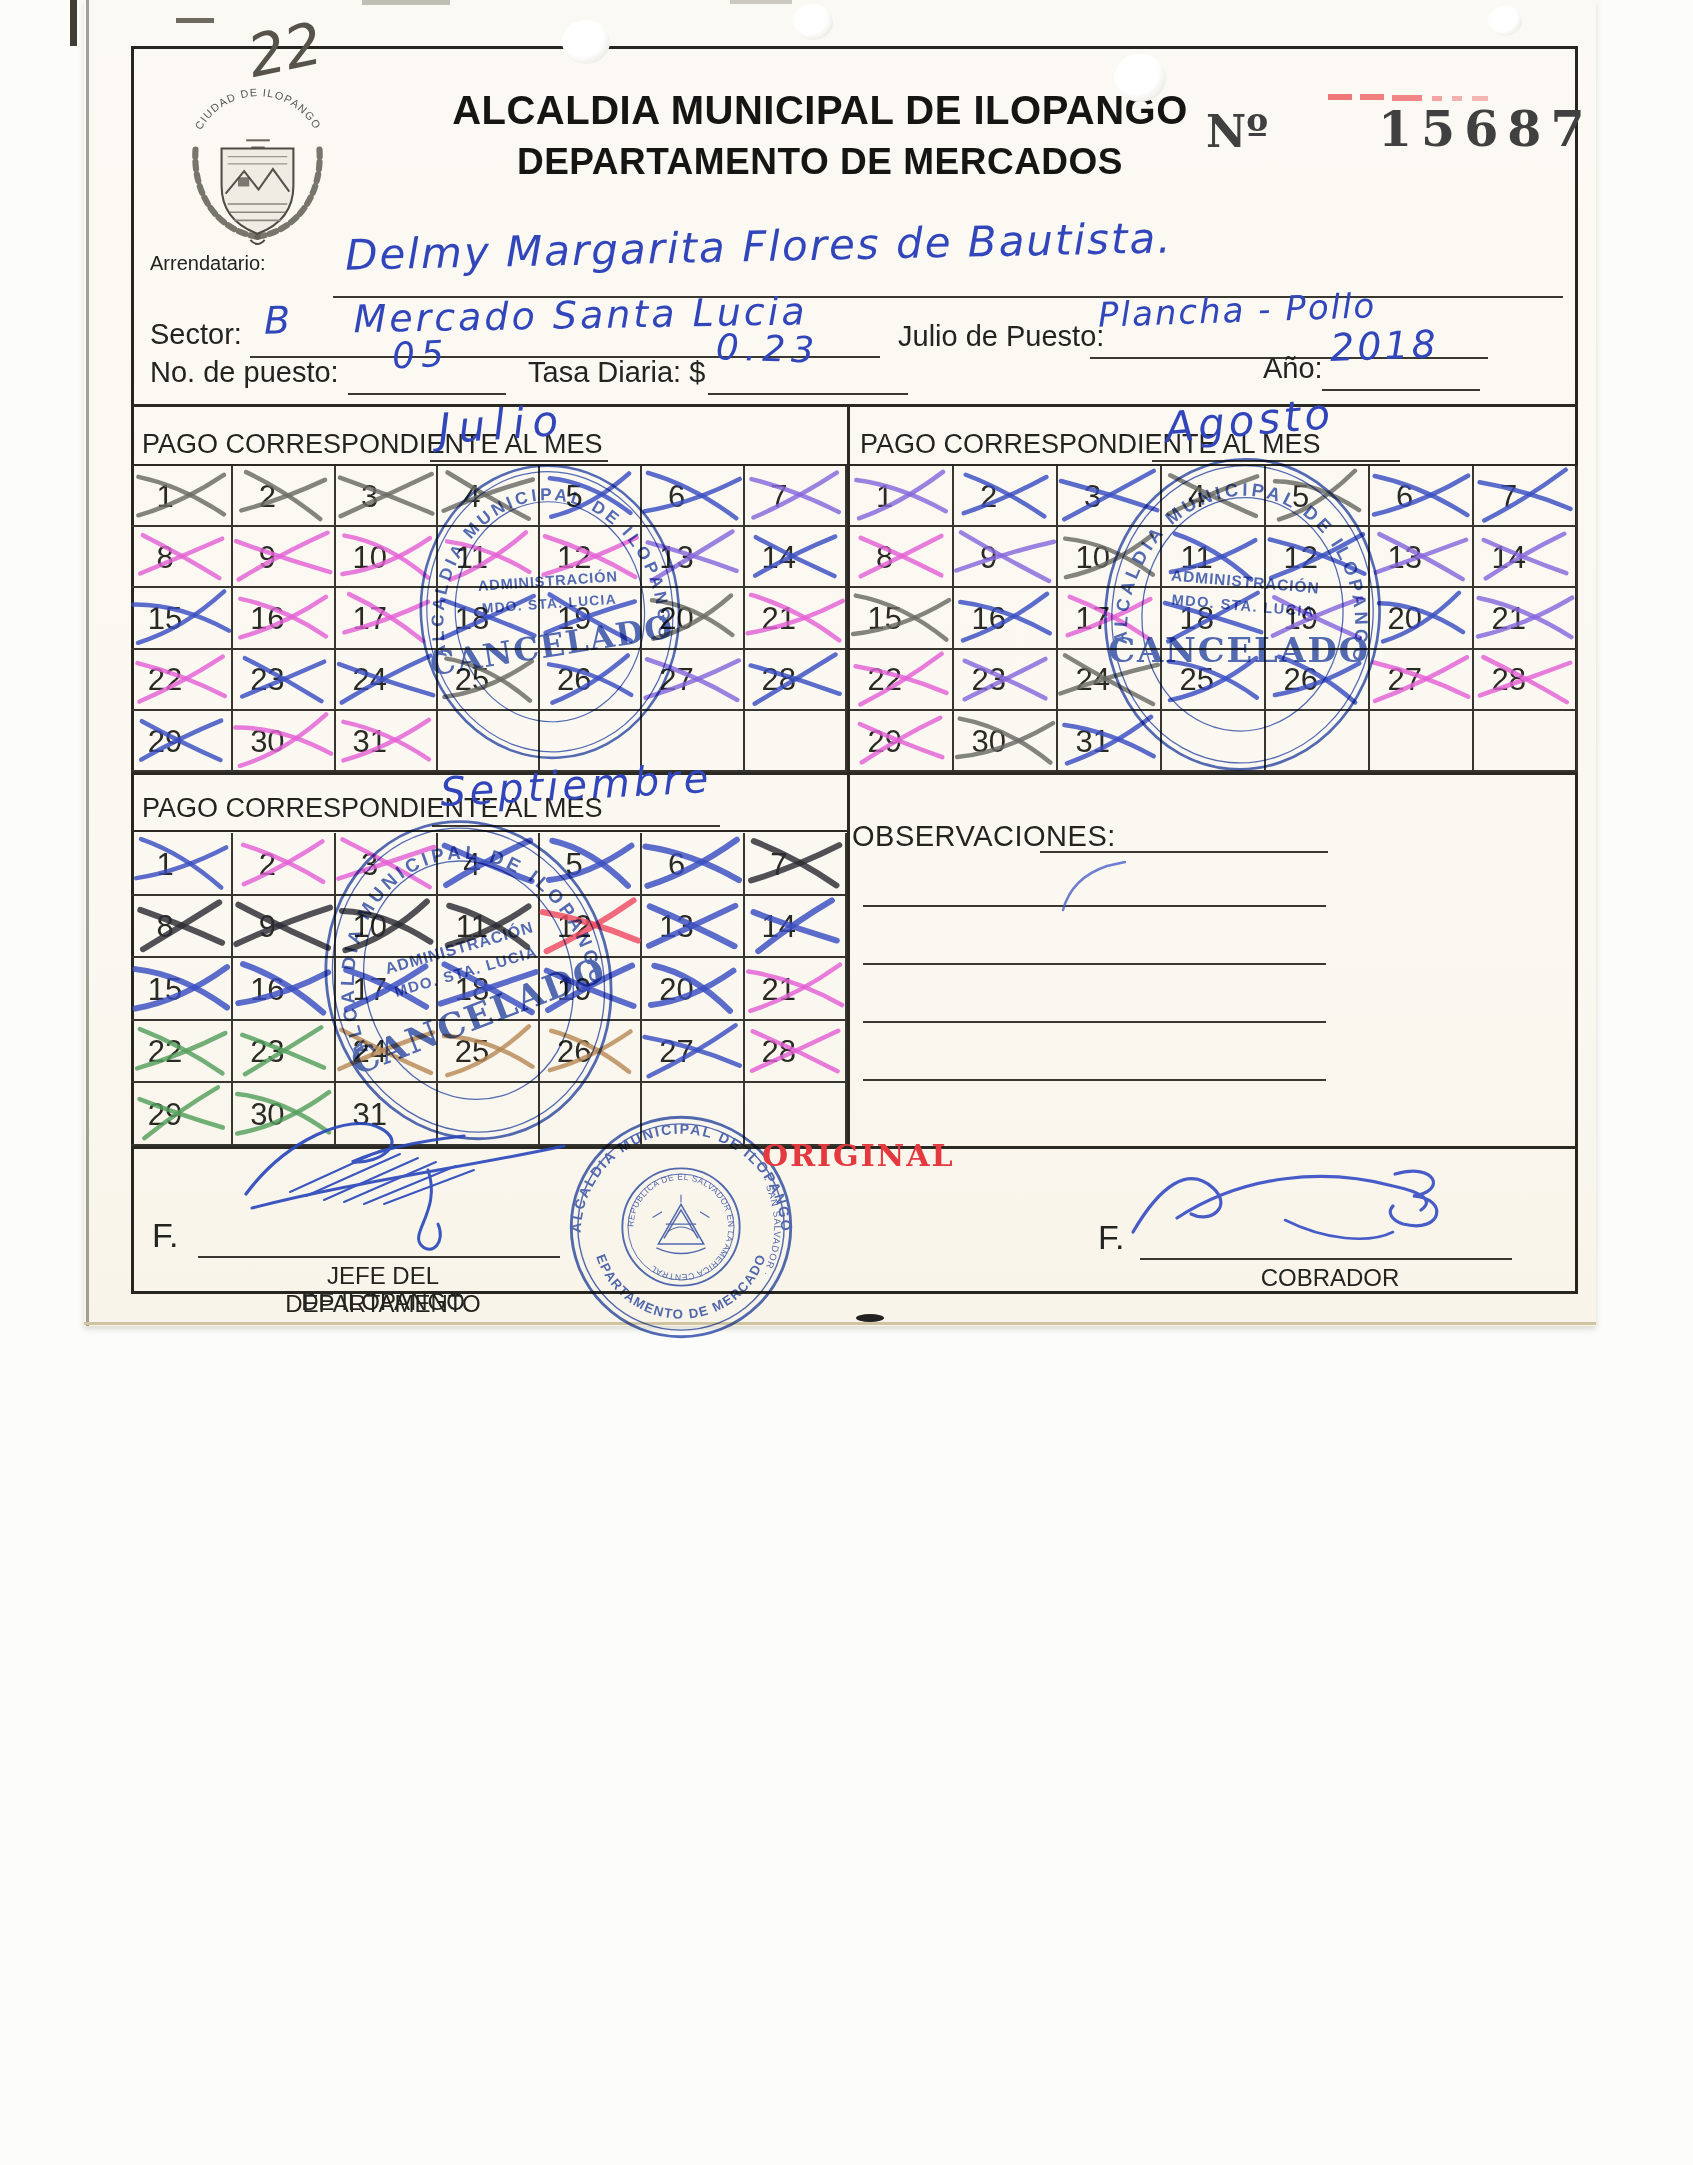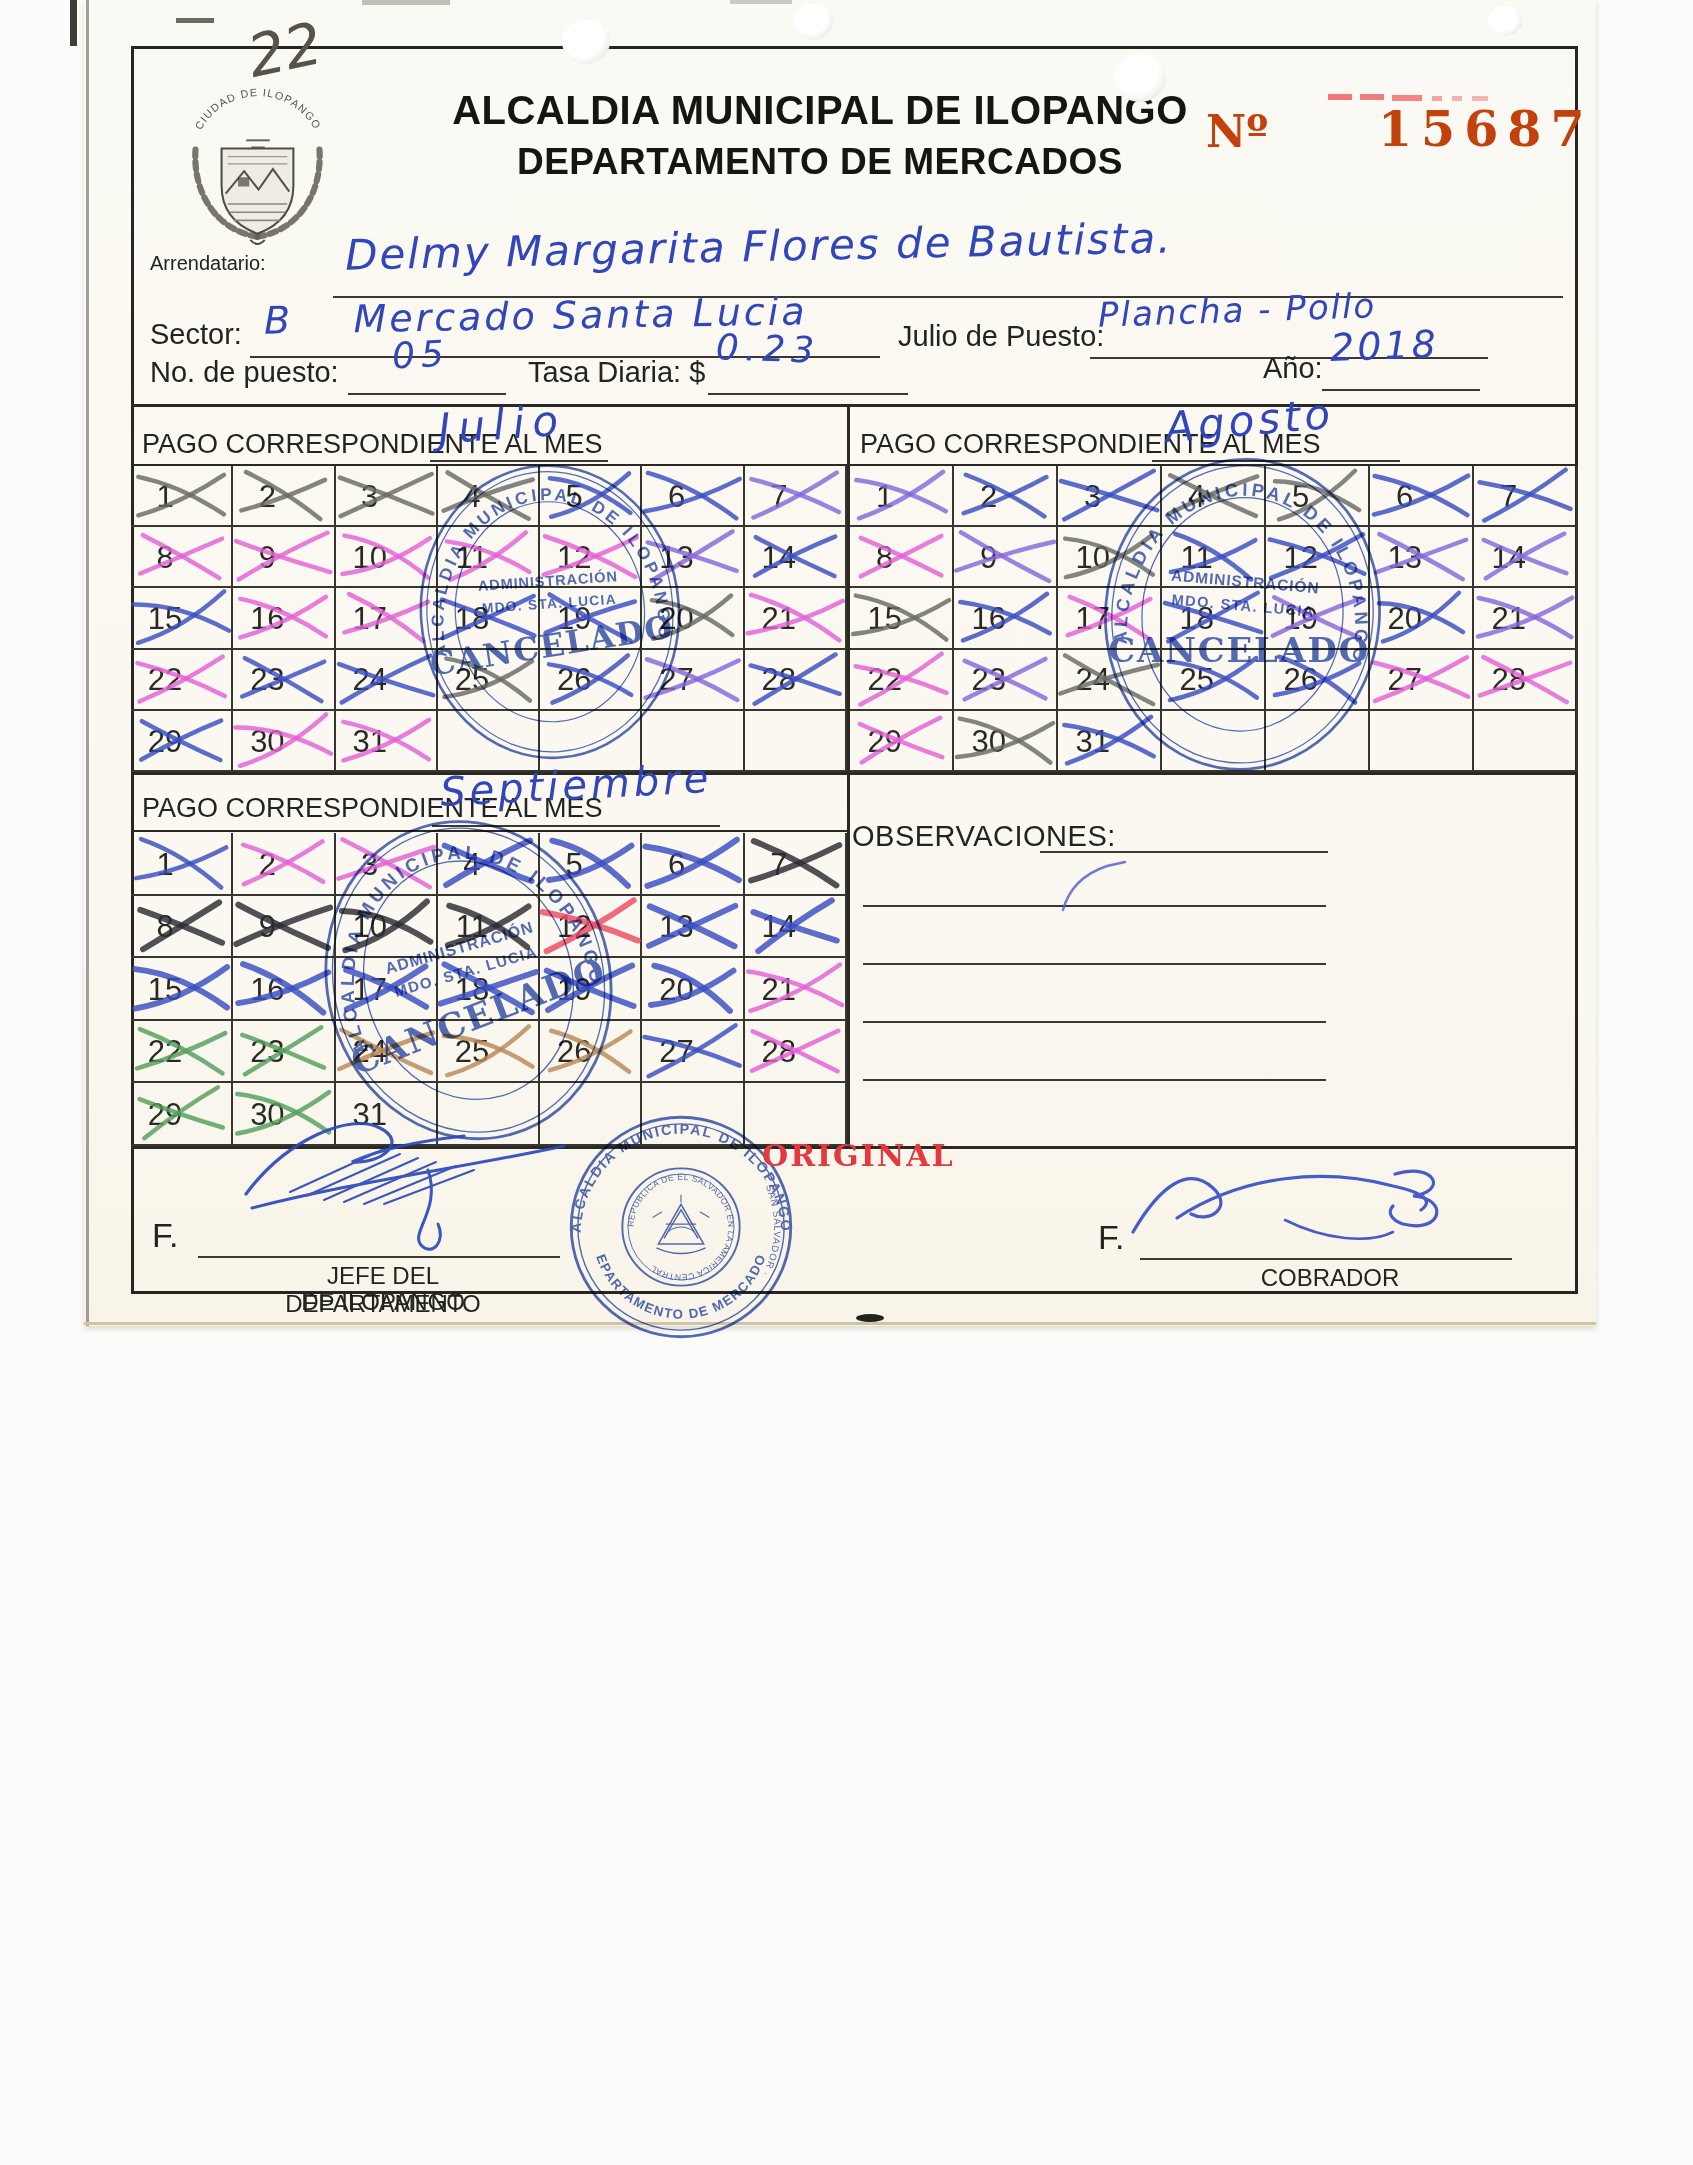--- a/index.html
+++ b/index.html
@@ -15,21 +15,21 @@
   .form-border{position:absolute;left:131px;top:46px;width:1447px;height:1248px;
         border:3px solid #26251f;box-sizing:border-box;}
   
   .ln{position:absolute;background:#3a3831;height:2px;}
   .sec{position:absolute;background:#2a2923;}
   
   .lbl{position:absolute;color:#232320;}
   .title{position:absolute;left:420px;top:88px;width:800px;text-align:center;color:#151513;}
   .title .t1{font-size:40px;font-weight:bold;letter-spacing:.5px;}
   .title .t2{font-size:37px;font-weight:bold;margin-top:8px;letter-spacing:.5px;}
-  .red-serif{font-family:"DejaVu Serif", serif;color:#c2410c;font-weight:bold;}
+  .red-serif{font-family:"DejaVu Serif", serif;color:#404040;font-weight:bold;}
   .hw{position:absolute;font-family:"DejaVu Sans", sans-serif;font-style:italic;
       color:#3246bb;white-space:pre;pointer-events:none;z-index:4;}
   .pencil{color:#57534a;}
   
   .cal-grid{position:absolute;display:grid;grid-template-columns:repeat(7,1fr);
             grid-template-rows:repeat(5,1fr);z-index:1;}
   .cal-cell{position:relative;border-right:2px solid #363530;border-bottom:2px solid #363530;}
   .day-num{position:absolute;left:34%;top:52%;transform:translate(-50%,-50%);
            font-size:31px;color:#2a2a25;}
   svg.cross{position:absolute;left:-2%;top:0;width:104%;height:100%;overflow:visible;z-index:3;}

